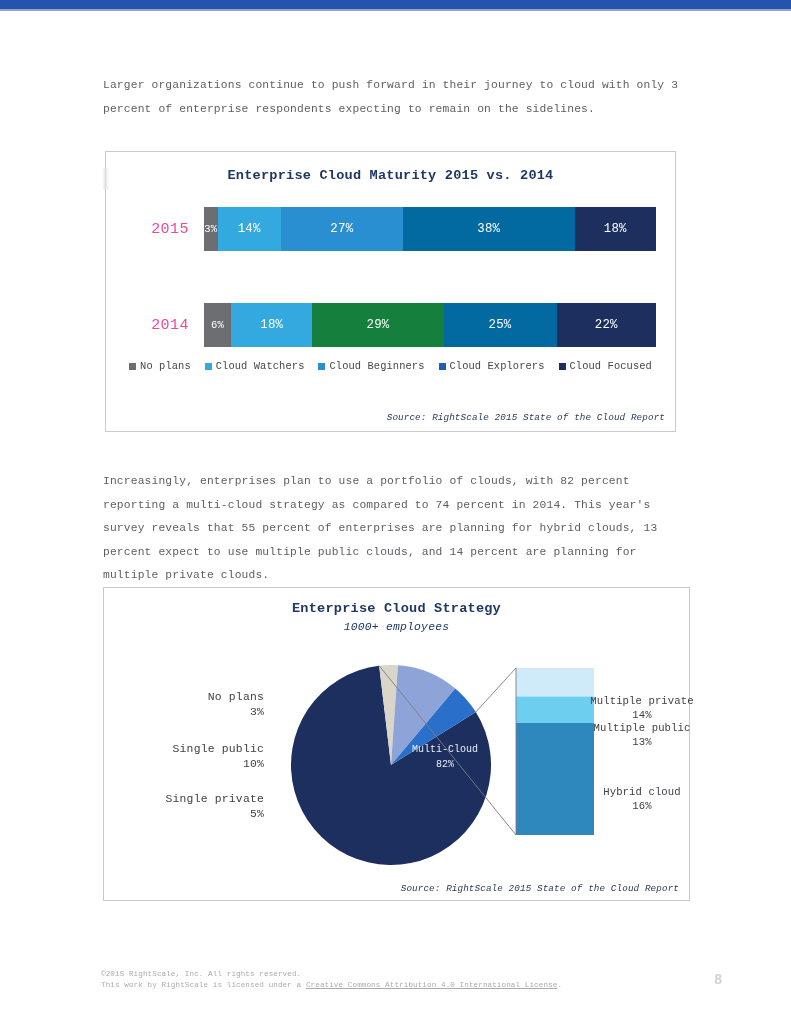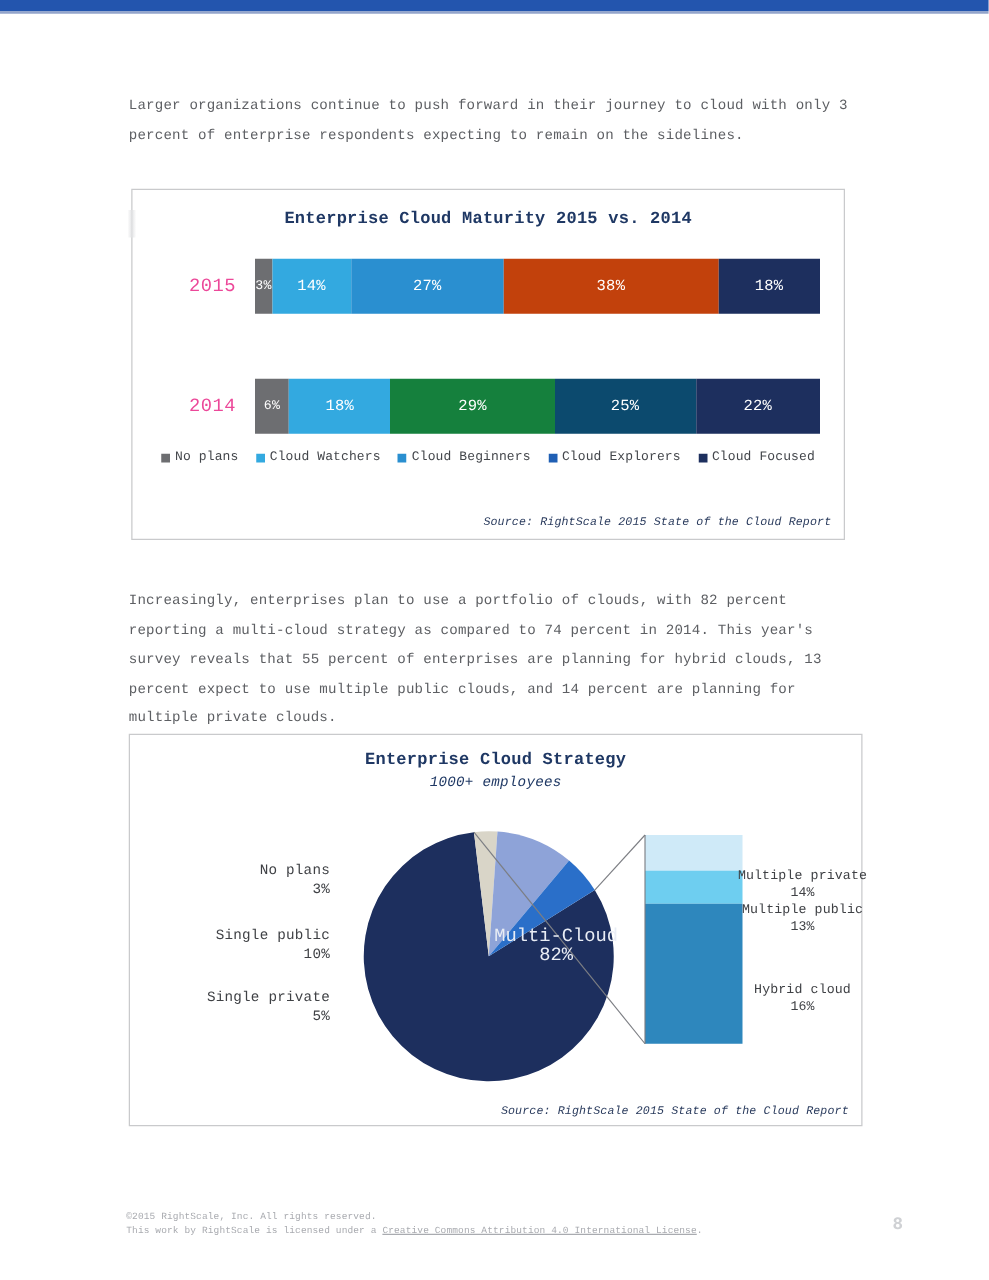--- a/index.html
+++ b/index.html
@@ -116,21 +116,21 @@
     color:#3f4145;
     font-size:10.6px;
     line-height:14px;
     text-align:center;
     letter-spacing:.1px;
     white-space:nowrap;
   }
   .centerlabel{
     position:absolute;
     color:#e9edf5;
-    font-size:15px;
+    font-size:10px;
     line-height:15px;
     text-align:center;
     white-space:nowrap;
   }
 
   
   .footer{
     position:absolute;left:101px;top:969px;width:520px;
     color:#a9abb0;font-size:7.6px;line-height:11px;letter-spacing:.1px;
   }
@@ -157,32 +157,32 @@
 
   <div class="chartbox" id="chart1">
     <div class="chart-title">Enterprise Cloud Maturity 2015 vs. 2014</div>
 
     <div class="barrow" id="row2015">
       <div class="yearlab">2015</div>
       <div class="barwrap" id="bars2015">
           <div class="seg tiny" style="background: rgb(109, 110, 113); width: 3%;">3%</div>
           <div class="seg" style="background: rgb(51, 169, 224); width: 14%;">14%</div>
           <div class="seg" style="background: rgb(42, 143, 208); width: 27%;">27%</div>
-          <div class="seg" style="background: #c2410c; width: 38%;">38%</div>
+          <div class="seg" style="background: #0369a1; width: 38%;">38%</div>
           <div class="seg" style="background: rgb(29, 47, 94); width: 18%;">18%</div>
         </div>
     </div>
 
     <div class="barrow" id="row2014">
       <div class="yearlab">2014</div>
       <div class="barwrap" id="bars2014">
           <div class="seg tiny" style="background: rgb(109, 110, 113); width: 6%;">6%</div>
           <div class="seg" style="background: rgb(51, 169, 224); width: 18%;">18%</div>
           <div class="seg" style="background: #15803d; width: 29%;">29%</div>
-          <div class="seg" style="background: #0c4a6e; width: 25%;">25%</div>
+          <div class="seg" style="background: #0369a1; width: 25%;">25%</div>
           <div class="seg" style="background: rgb(29, 47, 94); width: 22%;">22%</div>
         </div>
     </div>
 
     <div class="legend" id="chart1legend">
         <div class="legend-item">
           <span class="legend-swatch" style="background: rgb(109, 110, 113);"></span>
           <span class="legend-text">No plans</span>
         </div>
         <div class="legend-item">

